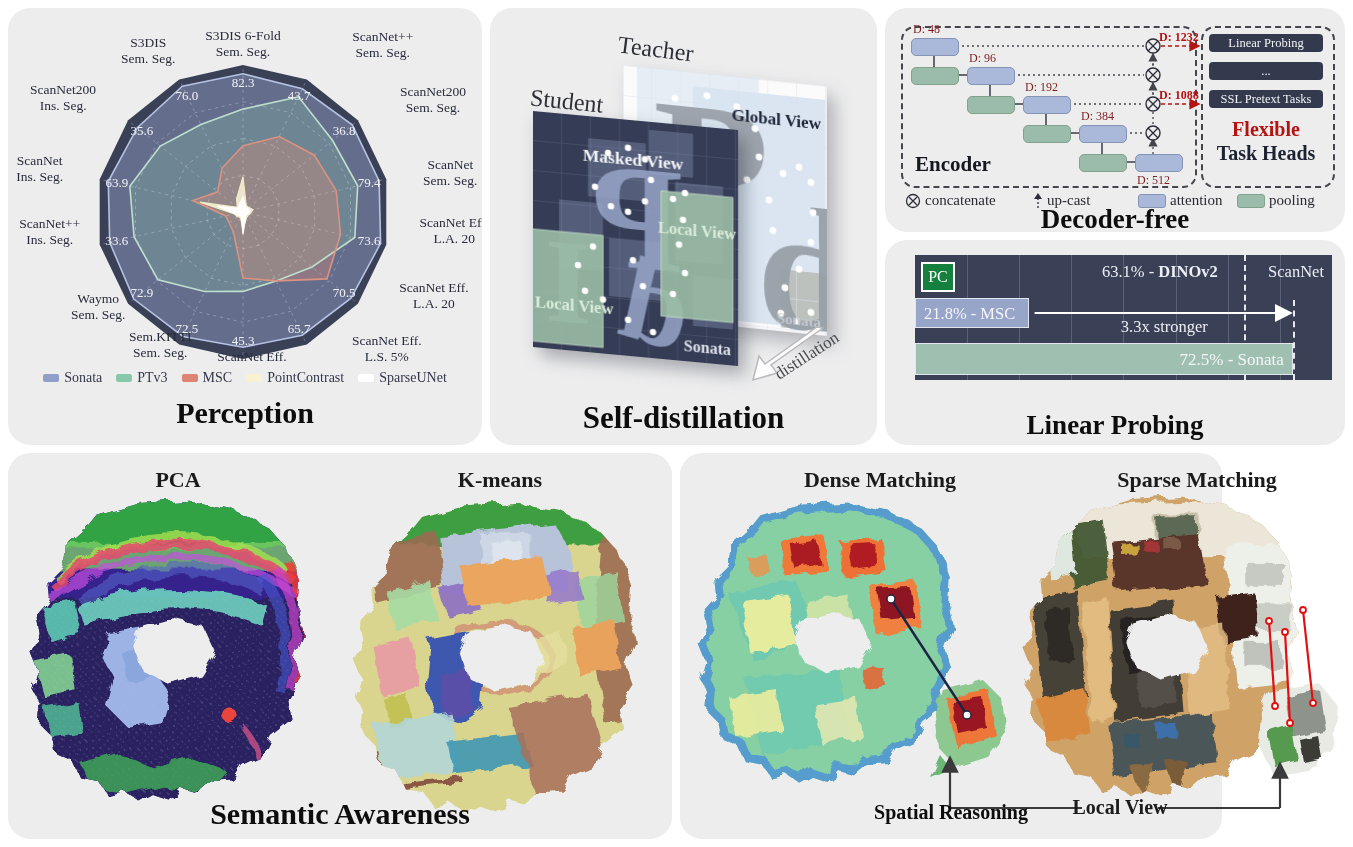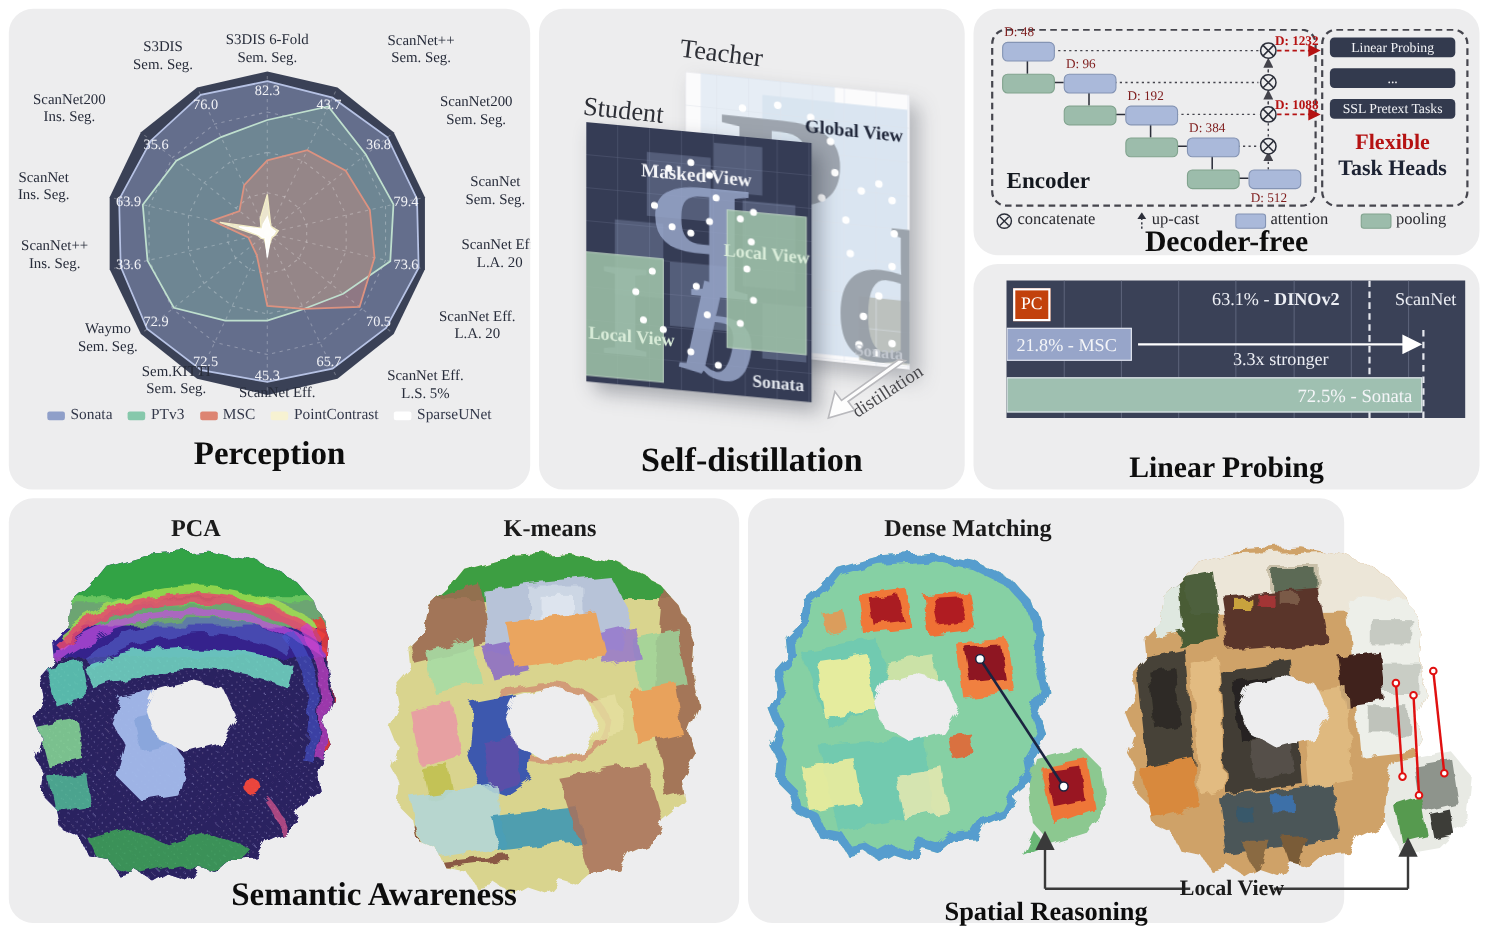--- a/index.html
+++ b/index.html
@@ -351,21 +351,21 @@
       </svg>
       <span>concatenate</span>
     </div>
     <div class="dfleg" style="left:148px;top:184px">
       <svg width="10" height="16" viewBox="0 0 10 16">
         <line x1="5" y1="15" x2="5" y2="5" stroke="#2c2f3a" stroke-width="1.3" stroke-dasharray="2,2"></line>
         <path d="M1,6 L5,0 L9,6 Z" fill="#2c2f3a"></path>
       </svg>
       <span>up-cast</span>
     </div>
-    <div class="dfleg" style="left:238px;top:184px">
+    <div class="dfleg" style="left:253px;top:184px">
       <span class="sw" style="background:#aab9da;border:1px solid #8494b4"></span>
       <span>attention</span>
     </div>
     <div class="dfleg" style="left:352px;top:184px">
       <span class="sw" style="background:#9cbcab;border:1px solid #81a38e"></span>
       <span>pooling</span>
     </div>
 
     <div class="ptitle" style="top:196px;font-size:27px">Decoder-free</div>
   </div>
@@ -375,21 +375,21 @@
       <div class="lp-grid" style="left:52px"></div>
         <div class="lp-grid" style="left:104px"></div>
       <div class="lp-grid" style="left:156px"></div>
         <div class="lp-grid" style="left:208px"></div>
       <div class="lp-grid" style="left:261px"></div>
         <div class="lp-grid" style="left:313px"></div>
       <div class="lp-grid" style="left:365px"></div>
       <div class="lp-dash" id="lp-dash-dino" style="top: 0px; height: 125px; left: 328.9px;"></div>
       <div class="lp-dash" id="lp-dash-sonata" style="top: 45px; height: 80px; left: 377.9px;"></div>
 
-      <div style="position:absolute;left:6px;top:7px;width:30px;height:26px;background:#c2410c;border:2px solid #ffffff;
+      <div style="position:absolute;left:6px;top:7px;width:30px;height:26px;background:#15803d;border:2px solid #ffffff;
            color:#ffffff;font-size:16px;text-align:center;line-height:26px">PC</div>
 
       <div class="lp-text" id="lp-dino-label" style="top: 7px; left: 186.9px;">
         <span>63.1% - </span><b>DINOv2</b>
       </div>
       <div class="lp-text" style="right:8px;top:7px">ScanNet</div>
 
       <div class="lp-bar" id="lp-bar-msc" style="top: 43px; height: 30px; background: rgb(151, 165, 201); border: 1.5px solid rgb(228, 231, 239); line-height: 30px; padding-left: 8px; box-sizing: border-box; width: 113.6px;">21.8% - MSC</div>
 
       <svg id="lp-arrow" style="position:absolute;left:0;top:0" width="417" height="125" viewBox="0 0 417 125">
@@ -465,20 +465,21 @@
         </g>
         <use href="#blobHole" fill="#ededee"></use>
       </g>
     </svg>
 
     <div class="ptitle" style="top:344px;font-size:30px">Semantic Awareness</div>
   </div>
 
   <div class="panel" style="left:680px;top:453px;width:542px;height:386px">
     <div class="sublabel" style="left:80px;top:14px;width:240px;font-size:22px">Dense Matching</div>
+    <div class="sublabel" style="left:397px;top:14px;width:240px;font-size:22px">Sparse Matching</div>
 
     <svg class="cloud" style="left:10px;top:40px" width="330" height="315" viewBox="0 0 330 315">
       <g transform="scale(0.86) translate(4,6)" filter="url(#fRough)">
         <use href="#blobOutline" fill="#86d0a4"></use>
         <g clip-path="url(#blobClip)">
           <use href="#blobOutline" fill="none" stroke="#4a90d8" stroke-width="18" opacity="0.8"></use>
           <path d="M40,110 L120,96 L140,160 L70,190 Z" fill="#5cc4bc" opacity="0.5"></path>
           <path d="M60,210 L170,200 L180,280 L80,300 Z" fill="#5cc4bc" opacity="0.45"></path>
           <path d="M56,120 L110,112 L120,170 L66,180 Z" fill="#f2ef9c" opacity="0.9"></path>
           <path d="M40,230 L96,222 L104,268 L50,278 Z" fill="#f2ef9c" opacity="0.85"></path>
@@ -565,16 +566,16 @@
     <svg style="position:absolute;left:250px;top:295px" width="370" height="72" viewBox="0 0 370 72">
       <g stroke="#3a3a3a" stroke-width="2.2" fill="none">
         <line x1="20" y1="60" x2="152" y2="60"></line>
         <line x1="228" y1="60" x2="350" y2="60"></line>
         <line x1="20" y1="60" x2="20" y2="16" marker-end="url(#mArrDark)"></line>
         <line x1="350" y1="60" x2="350" y2="22" marker-end="url(#mArrDark)"></line>
       </g>
       <text x="190" y="66" text-anchor="middle" font-size="20" font-weight="700" fill="#1b1b1b">Local View</text>
     </svg>
 
-    <div class="ptitle" style="top:363px;font-size:24px">Spatial Reasoning</div>
+    <div class="ptitle" style="top:348px;font-size:20px">Spatial Reasoning</div>
   </div>
 
 </div>
 
 </body></html>

